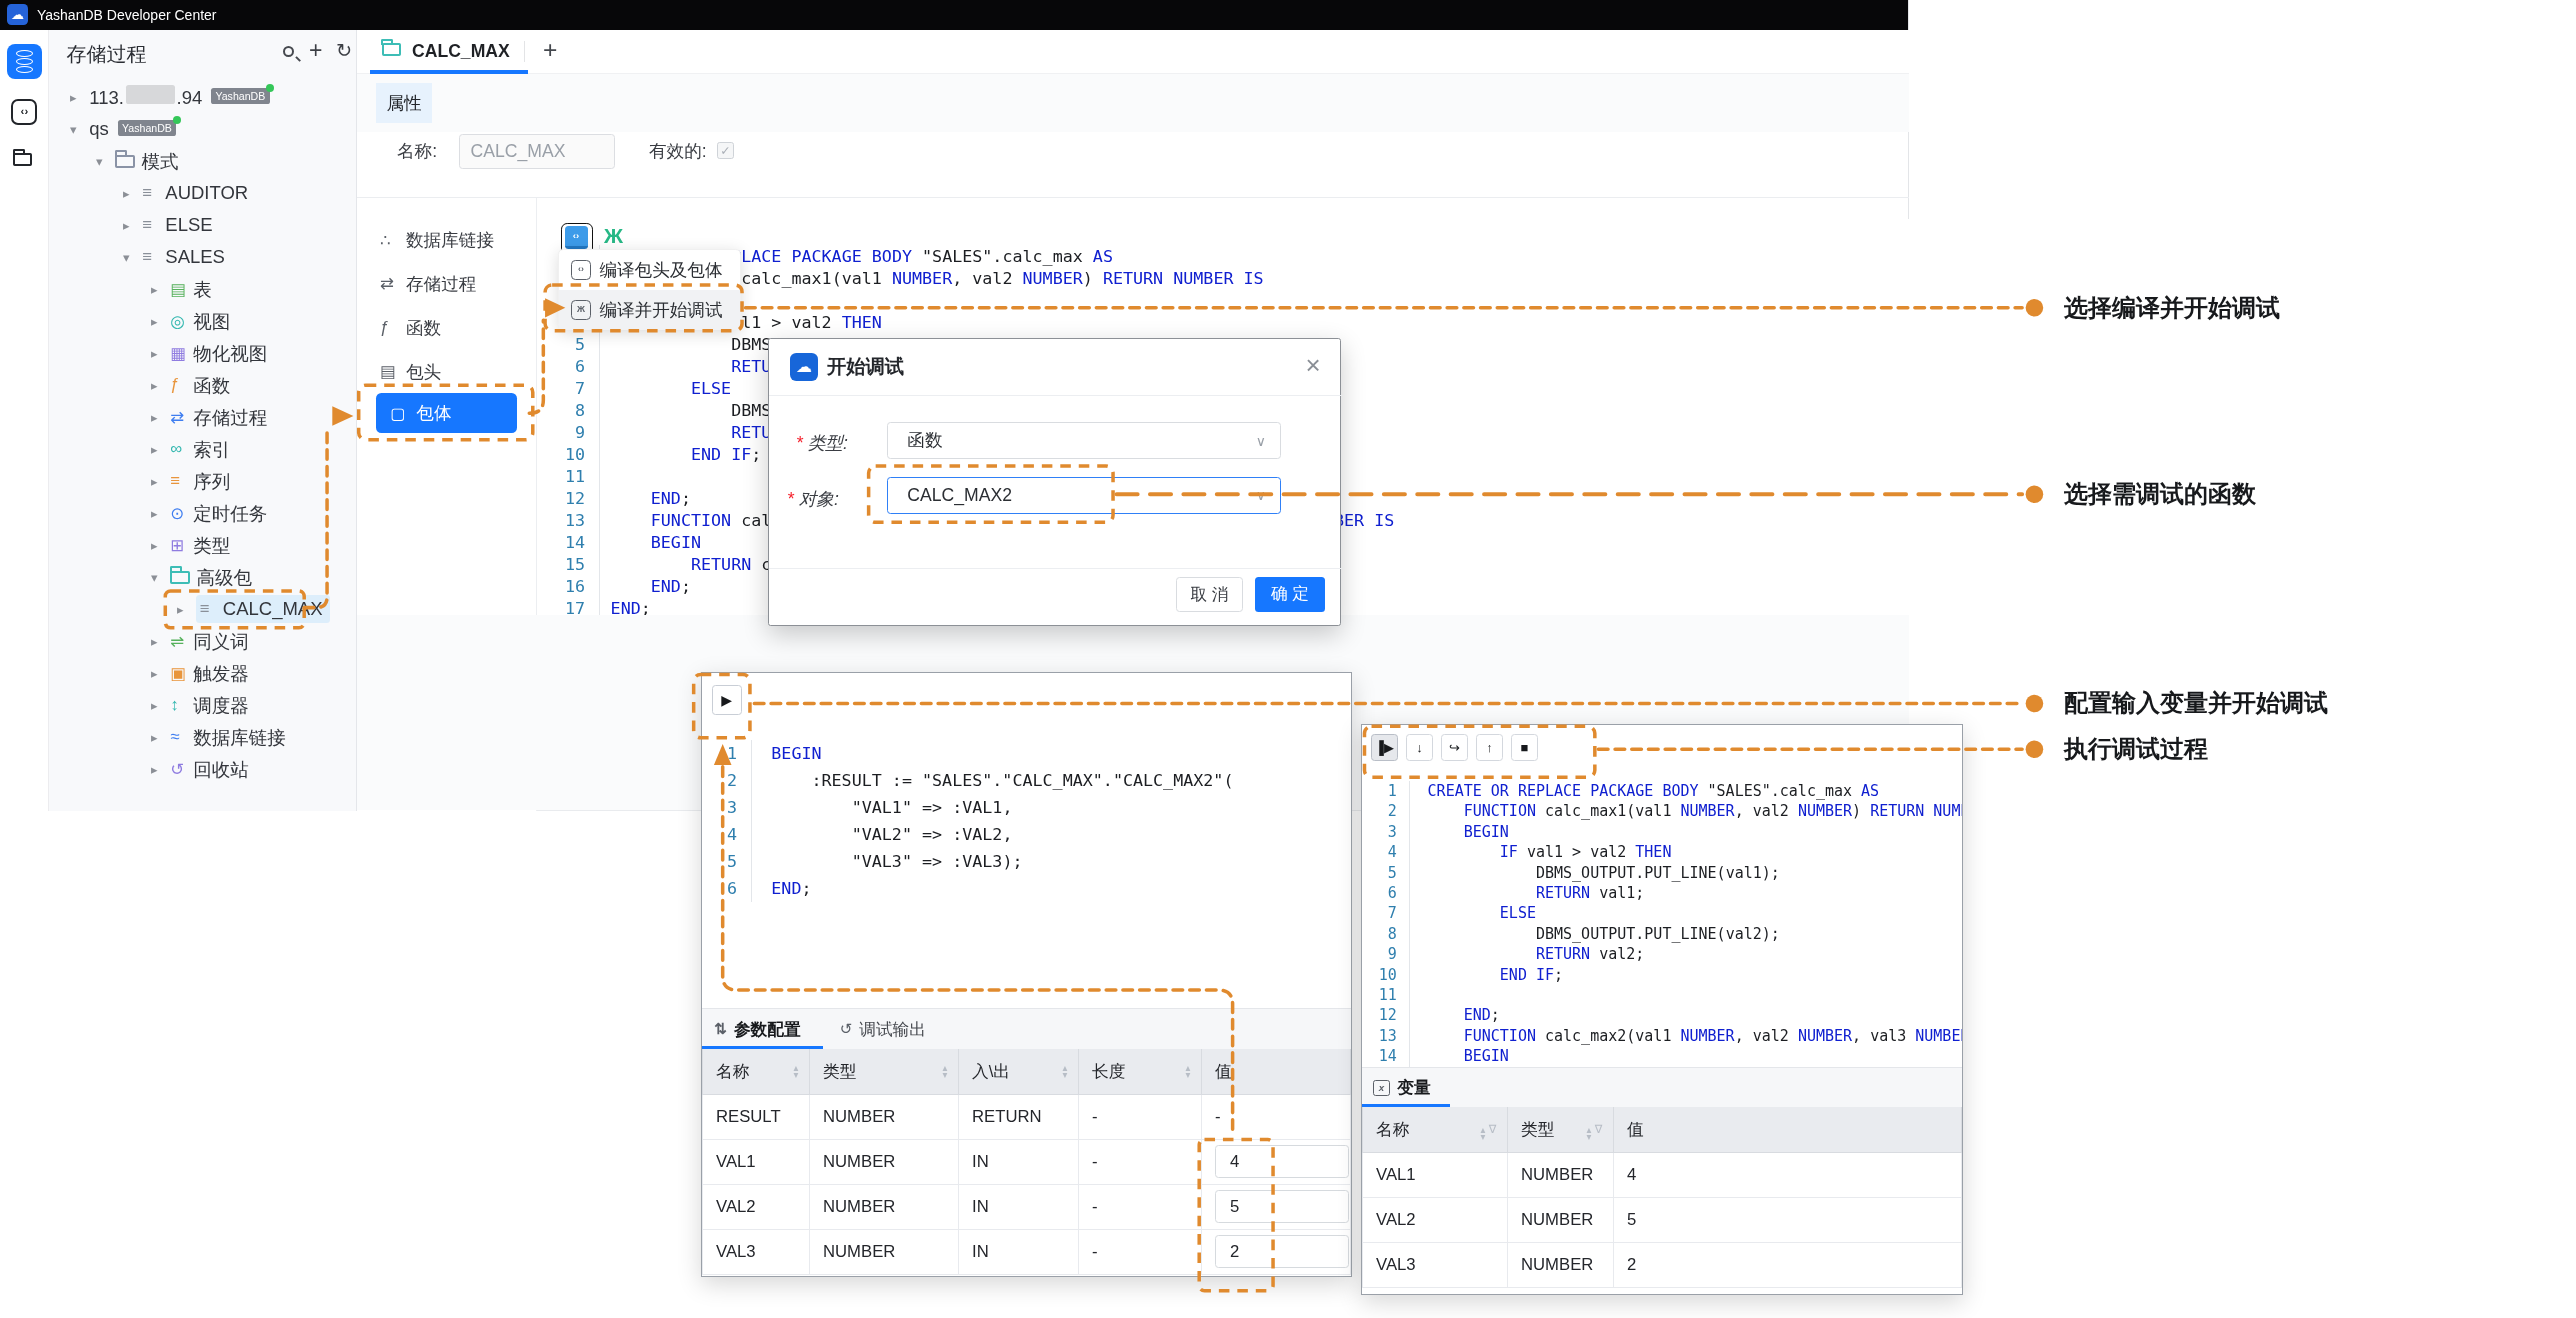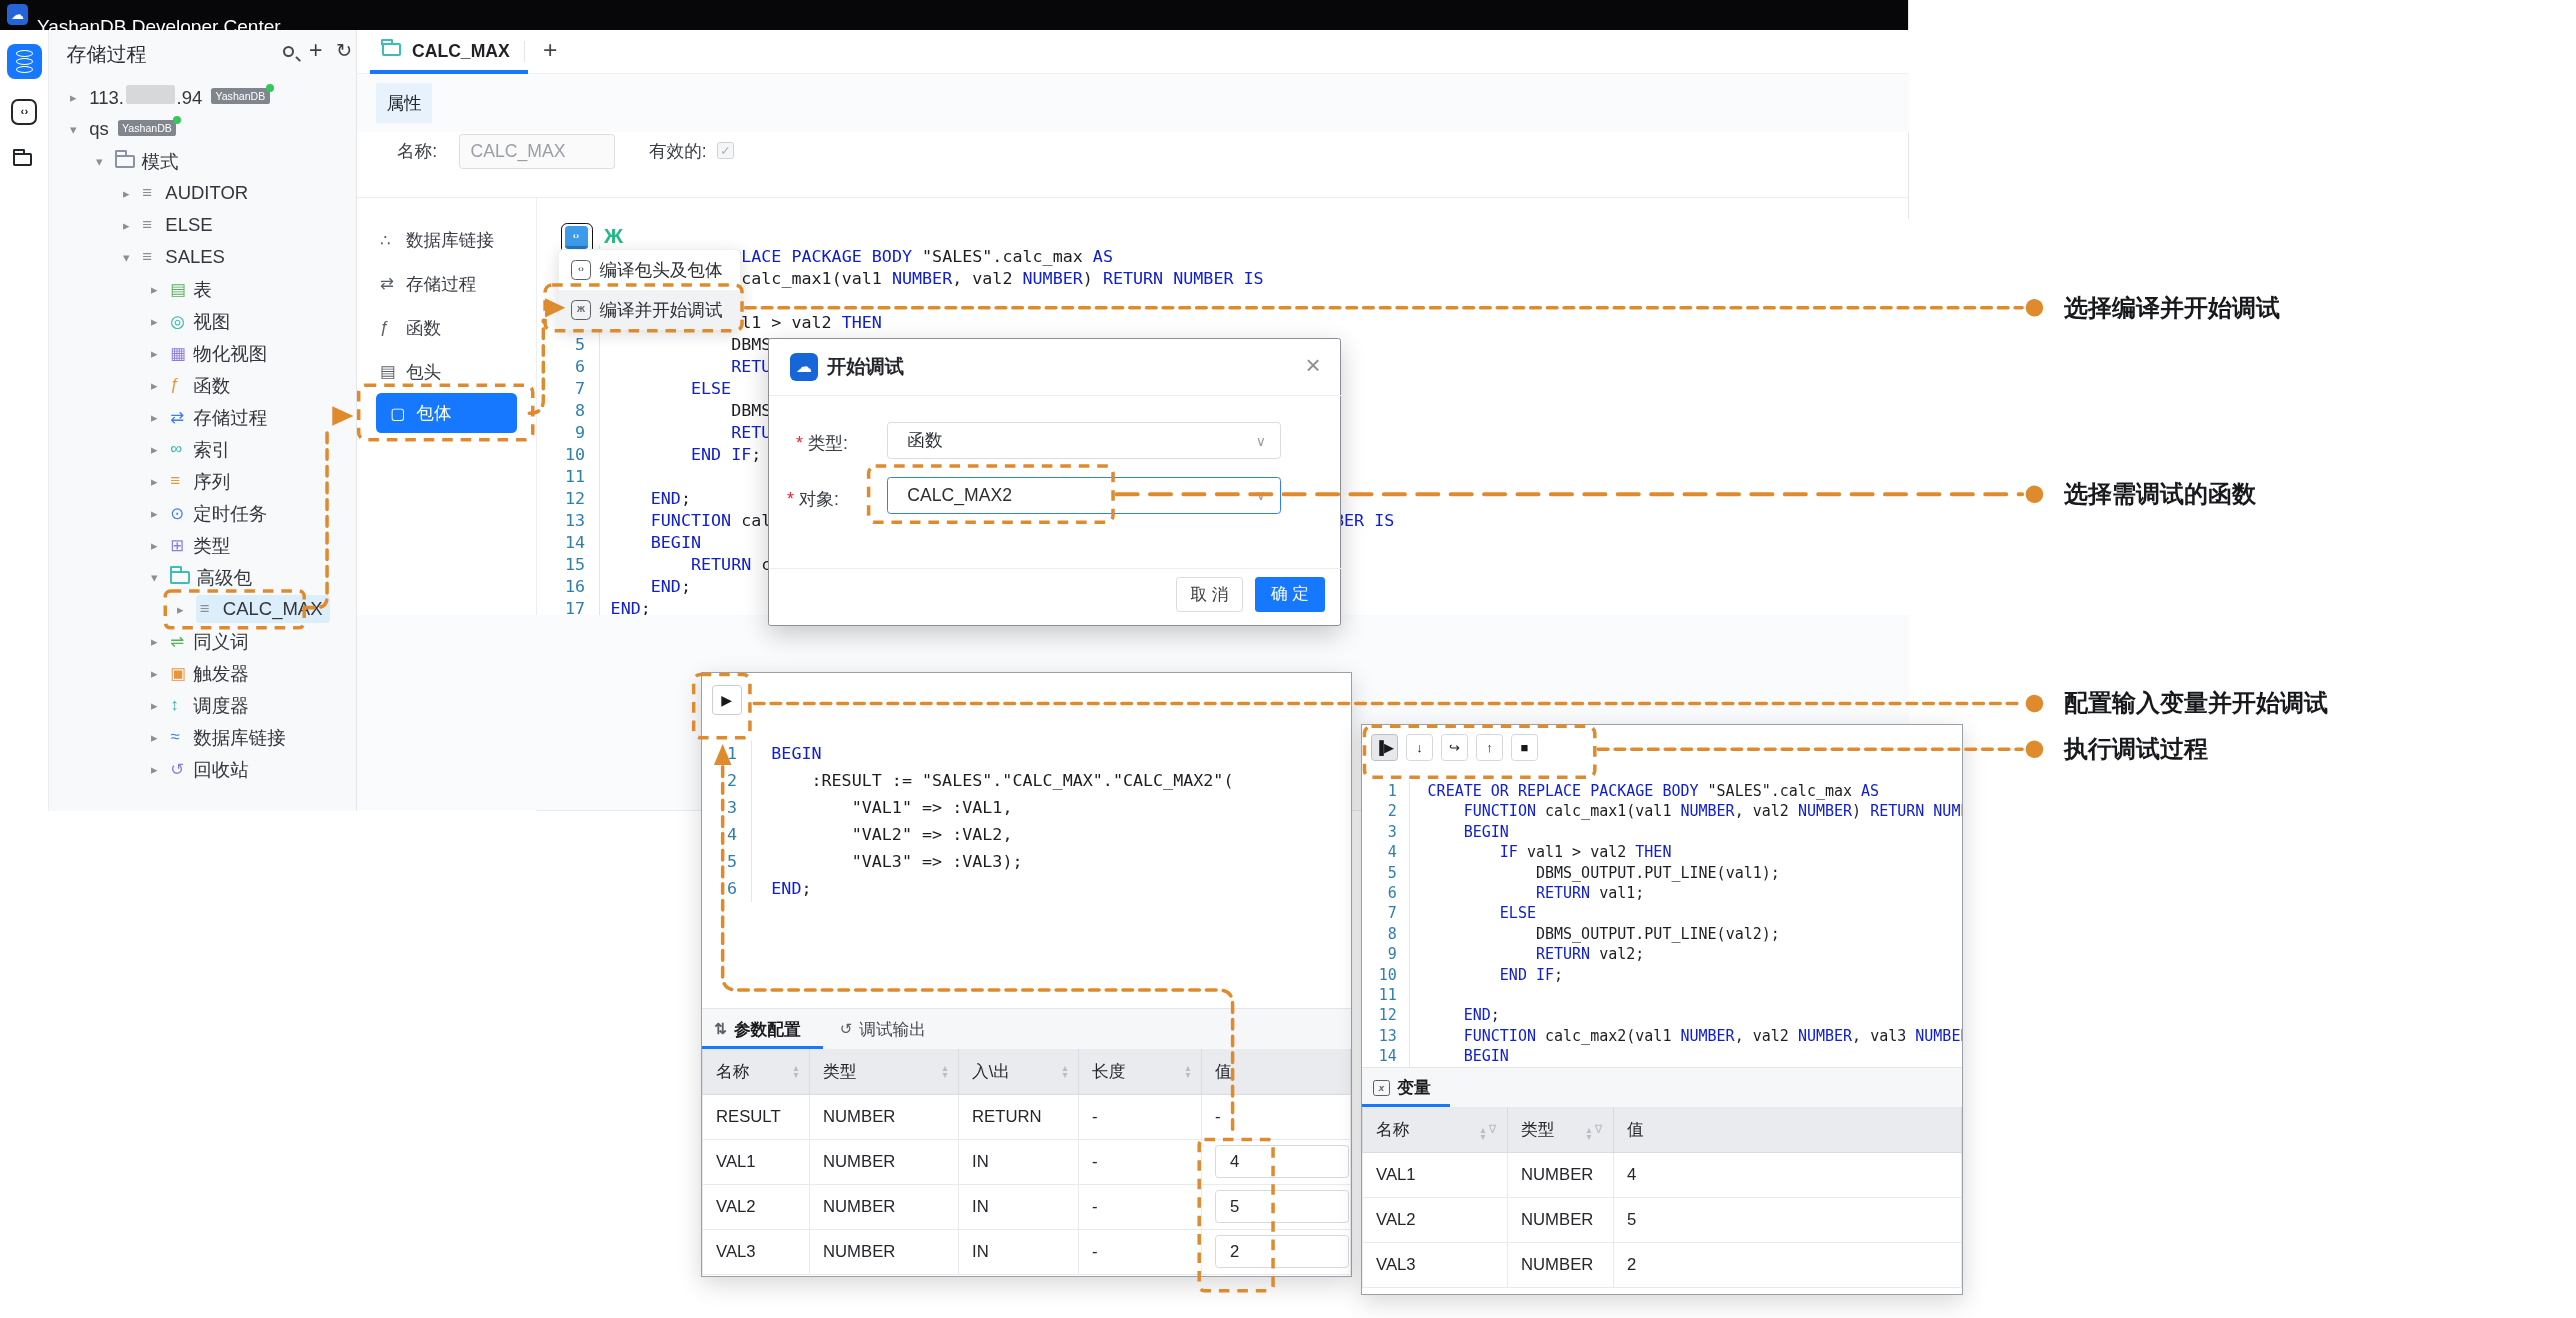--- a/index.html
+++ b/index.html
@@ -3,21 +3,21 @@
 <meta charset="utf-8">
 <style>
   * { margin:0; padding:0; box-sizing:border-box; }
   html,body { width:2576px; height:1319px; background:#fff; font-family:"Liberation Sans",sans-serif; overflow:hidden; }
   #page { position:relative; width:2576px; height:1319px; }
 
   
   #app { position:absolute; left:0; top:0; width:1909px; height:811px; background:#fff; border-right:0.9px solid #e3e5e8; border-bottom:0.9px solid #e9ebee; }
   #titlebar { position:absolute; left:0; top:0; width:100%; height:30px; background:#070709; color:#fff; }
   #titlebar .logo { position:absolute; left:7px; top:4.4px; width:21px; height:21px; background:#2563d9; border-radius:4.4px; color:#fff; font-size:13px; line-height:21px; text-align:center; }
-  #titlebar .tt { position:absolute; left:37px; top:0; line-height:30px; font-size:19px;margin-top:12px; }
+  #titlebar .tt { position:absolute; left:37px; top:0; line-height:30px; font-size:14px; }
 
   #rail { position:absolute; left:0; top:30px; width:49px; height:781px; background:#fff; border-right:0.9px solid #ececef; }
   .rail-active { position:absolute; left:7px; top:14px; width:35px; height:35px; background:#1677ff; border-radius:8px; display:flex; flex-direction:column; align-items:center; justify-content:center; gap:0.9px; }
   .dbring { width:17.6px; height:7px; border:1.8px solid #fff; border-radius:50%; }
   .rail-code { position:absolute; left:11.4px; top:69px; width:26px; height:26px; border:2.6px solid #22252a; border-radius:7px; color:#22252a; font-size:11.4px; font-weight:bold; text-align:center; line-height:21px; }
   .fold { display:inline-block; width:19.3px; height:13px; border:2.2px solid #8a93a6; border-radius:1.8px; position:relative; }
   .fold::before { content:""; position:absolute; top:-6.2px; left:-2.2px; width:8px; height:4.4px; border:2.2px solid #8a93a6; border-bottom:none; border-radius:1.8px 1.8px 0 0; }
   .fold.teal, .fold.teal::before { border-color:#3dbdb6; }
   .fold.dark, .fold.dark::before { border-color:#23262b; }
   .rail-folder { position:absolute; left:13px; top:123px; }
@@ -83,21 +83,21 @@
   .ctx-item.hov { background:#f1f2f4; }
   .ctx-item .ci { width:19.3px; height:19.3px; border:1.8px solid #5b6068; border-radius:4.4px; margin:0 8.8px 0 12.3px; font-size:8.8px; font-weight:bold; color:#5b6068; text-align:center; line-height:16px; flex:none; }
 
   
   #dialog { position:absolute; left:768px; top:338px; width:573px; height:288px; background:#fff; border:0.9px solid #8c9096; border-radius:2.6px; box-shadow:0 8.8px 26px rgba(0,0,0,.2); z-index:40; }
   #dlg-icon { position:absolute; left:21px; top:14px; width:28px; height:28px; background:#1766d9; border-radius:6.2px; color:#fff; font-size:16px; text-align:center; line-height:28px; }
   #dlg-title { position:absolute; left:58px; top:14px; font-size:19.3px; font-weight:bold; color:#23262b; line-height:28px; }
   #dlg-close { position:absolute; right:19.3px; top:8.8px; font-size:26px; color:#8a8f96; line-height:35px; }
   .dlg-hr { position:absolute; left:0; width:573px; height:0.9px; background:#eceef1; }
   .req { color:#f5222d; font-size:17.6px; }
-  .dlg-label { position:absolute; font-size:17.6px; color:#3a3d43; }
+  .dlg-label { position:absolute; font-size:17.6px; color:#3a3d43;font-style:italic; }
   .dlg-select { position:absolute; left:118px; width:394px; height:37px; border:0.9px solid #d9dce0; border-radius:3.5px; background:#fff; font-size:17.6px; color:#2b2e33; line-height:35px; padding:0 19.3px; }
   .dlg-select.focus { border:1.8px solid #2f80f7; }
   .chev { position:absolute; right:14px; top:0; color:#9aa0a8; font-size:14px; }
   .dlg-btn { position:absolute; height:35px; border-radius:3.5px; font-size:16.7px; text-align:center; line-height:33px; }
   #btn-cancel { left:407px; top:238px; width:67px; border:0.9px solid #d9dce0; color:#3a3d43; background:#fff; }
   #btn-ok { left:486px; top:238px; width:70px; background:#1677ff; color:#fff; }
 
   
   .fpanel { position:absolute; background:#fff; border:0.9px solid #9aa0a8; box-shadow:0 7px 23px rgba(0,0,0,.16); z-index:20; }
   #panel-left { left:701px; top:672px; width:651px; height:605px; }

